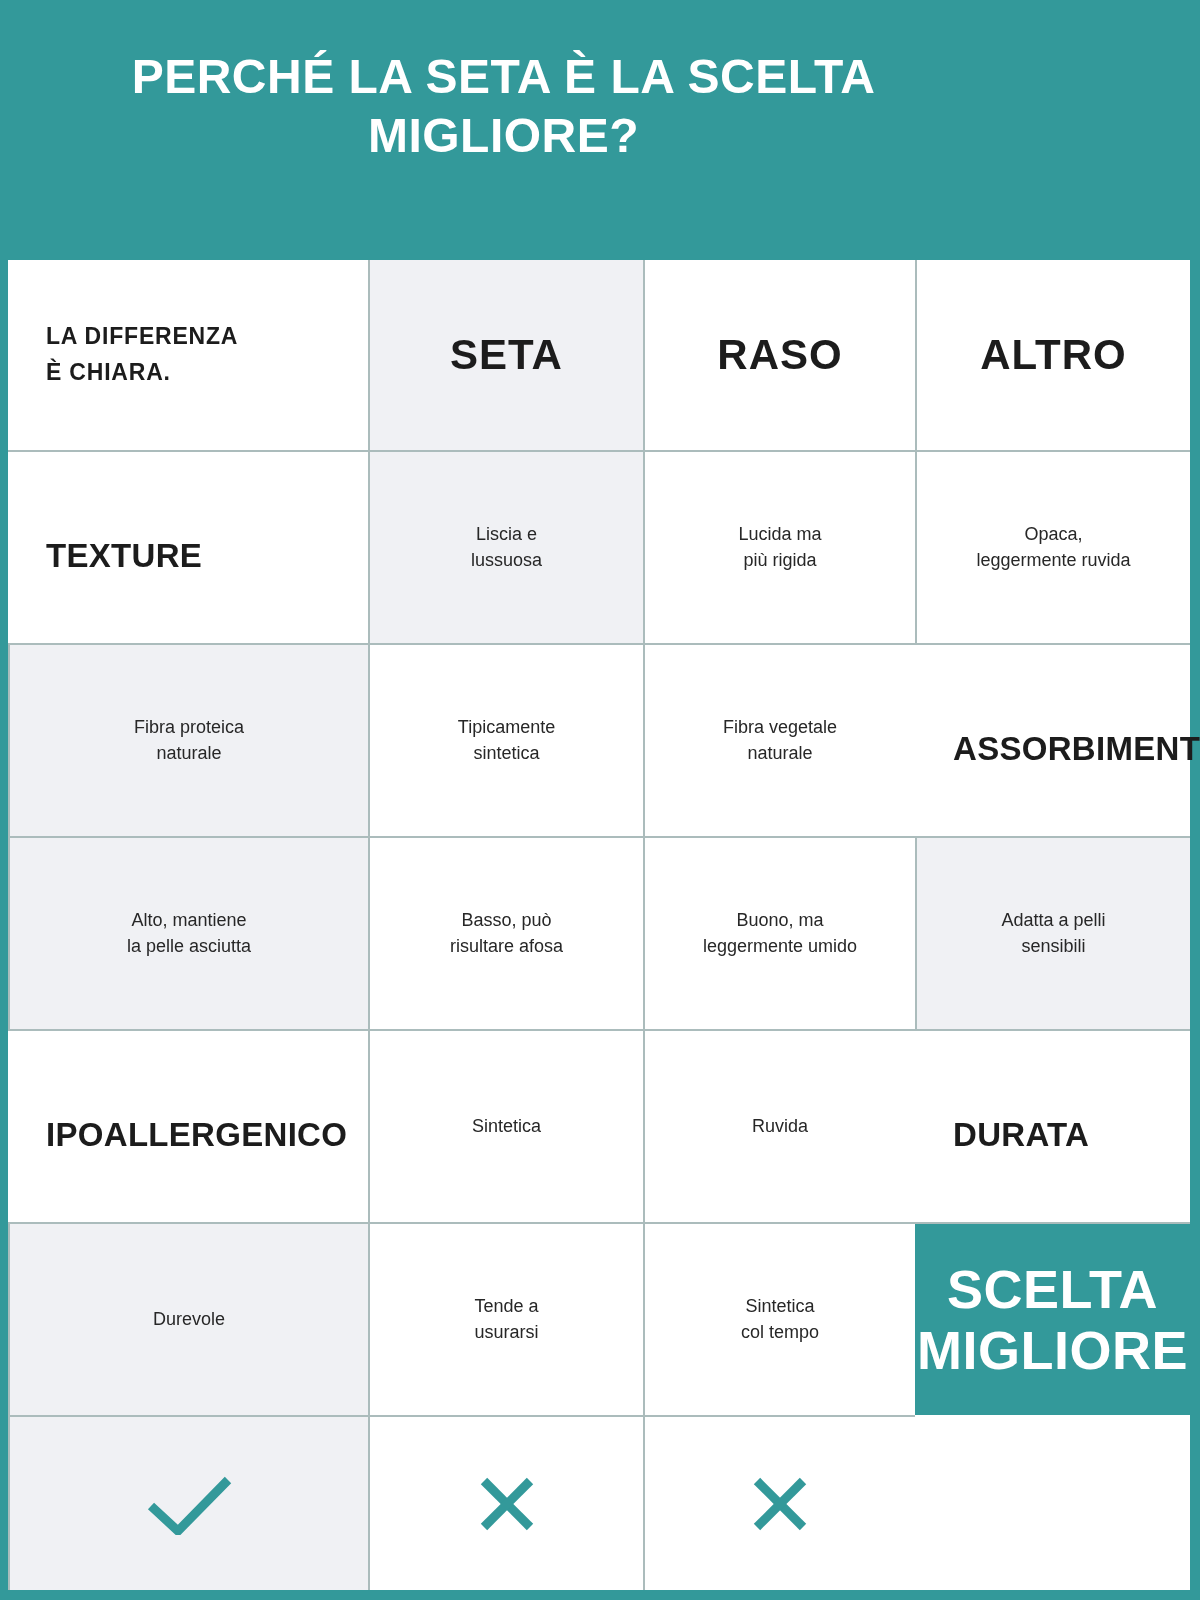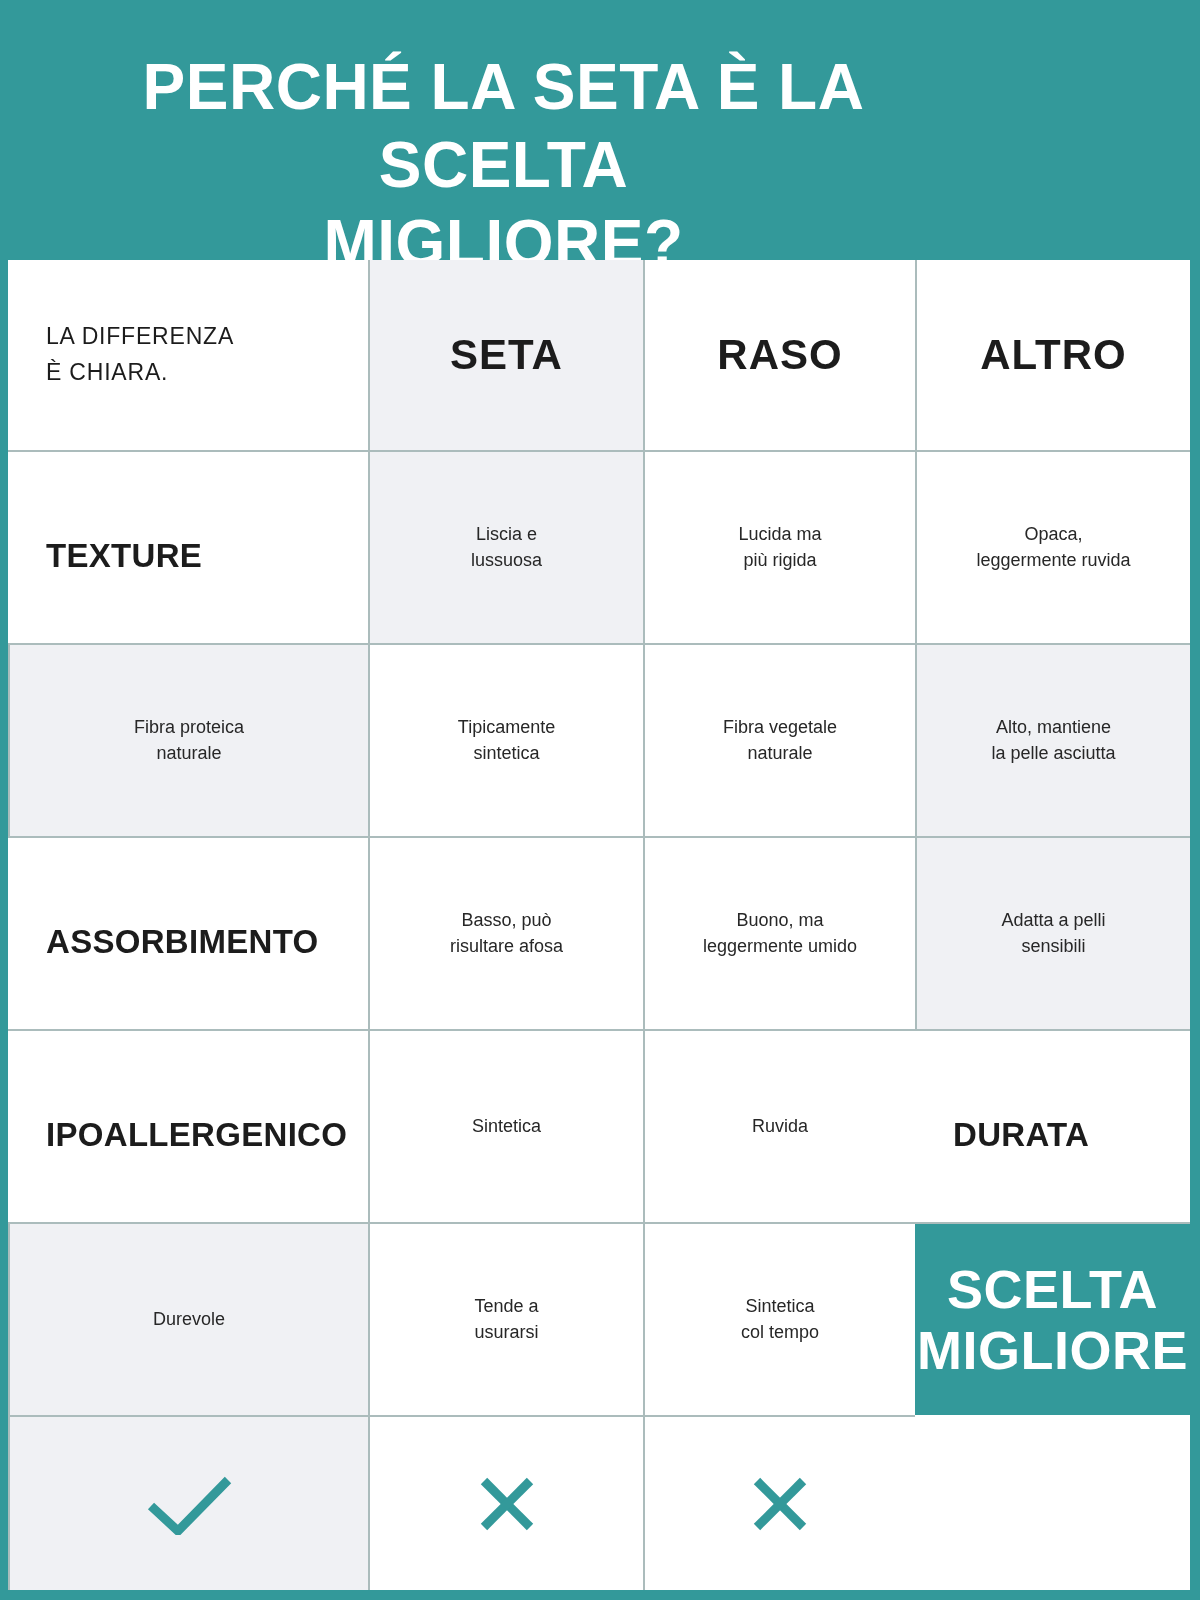--- a/index.html
+++ b/index.html
@@ -16,21 +16,21 @@
     position:relative;
     width:1200px;height:1600px;
     background:var(--teal);
     overflow:hidden;
   }
   .main-title{
     position:absolute;top:48px;left:0;
     width:974px;
     text-align:center;
     color:var(--white);
-    font-size:64px;
+    font-size:48px;
     font-weight:700;
     line-height:1.22;
     letter-spacing:0.5px;
     white-space:pre-line;
     padding-left:33px;
   }
   .table{
     position:absolute;
     left:8px;top:260px;
     width:1182px;height:1330px;
@@ -51,21 +51,21 @@
   .cell.rT{border-top:2px solid var(--grid-line);}
   .cell.seta-col{background:var(--seta-bg);}
   .intro-cell,.label-cell{
     justify-content:flex-start;
     text-align:left;
     padding-left:38px;
     padding-right:14px;
   }
   .intro-text{
     font-size:23px;
-    font-weight:400;
+    font-weight:700;
     letter-spacing:0.8px;
     line-height:1.55;
     white-space:pre-line;
   }
   .col-header{
     font-size:42px;
     font-weight:700;
     letter-spacing:1px;
   }
   .label-text{
@@ -148,26 +148,26 @@
     </div>
     <div class="cell rT cL">
       <span class="body-text">Tipicamente
 sintetica</span>
     </div>
     <div class="cell rT cL">
       <span class="body-text">Fibra vegetale
 naturale</span>
     </div>
 
+    <div class="cell rT label-cell">
+      <span class="label-text">ASSORBIMENTO</span>
+    </div>
     <div class="cell rT cL seta-col">
       <span class="body-text">Alto, mantiene
 la pelle asciutta</span>
-    </div>
-    <div class="cell rT label-cell">
-      <span class="label-text">ASSORBIMENTO</span>
     </div>
     <div class="cell rT cL">
       <span class="body-text">Basso, può
 risultare afosa</span>
     </div>
     <div class="cell rT cL">
       <span class="body-text">Buono, ma
 leggermente umido</span>
     </div>
 

